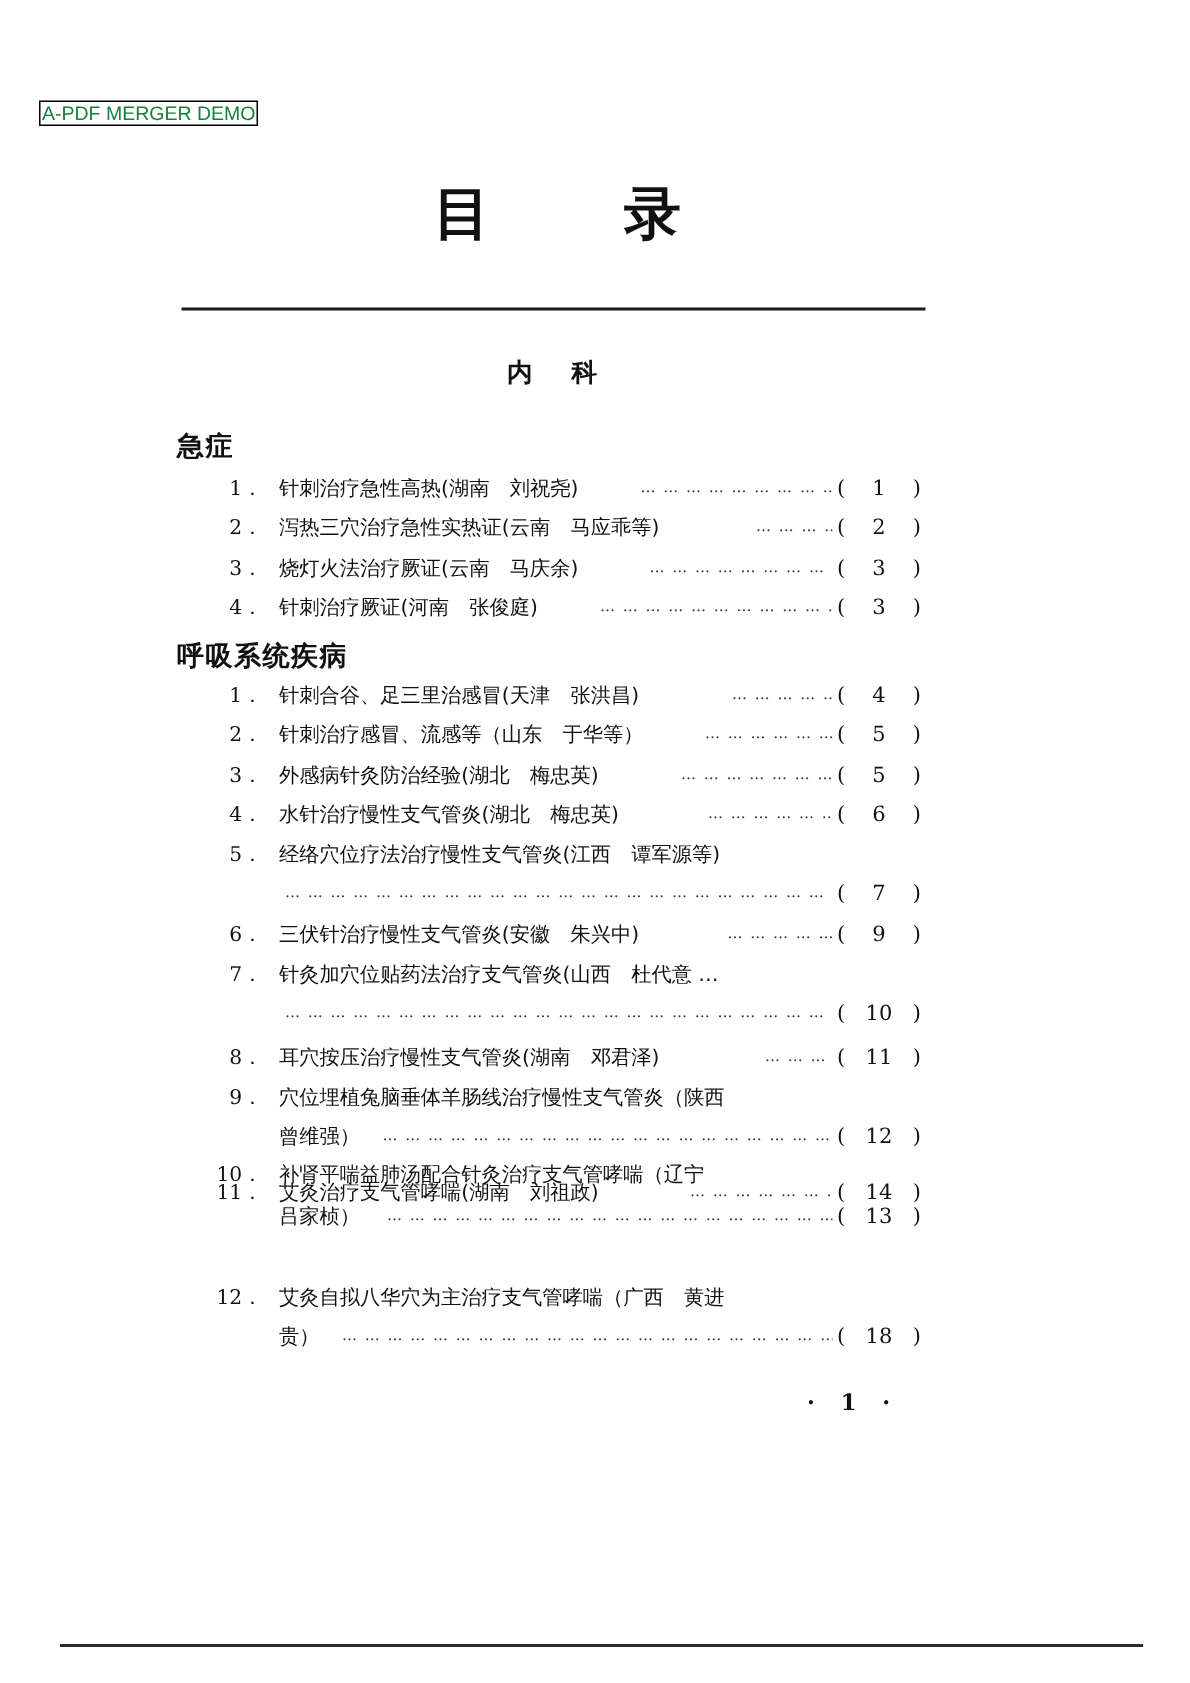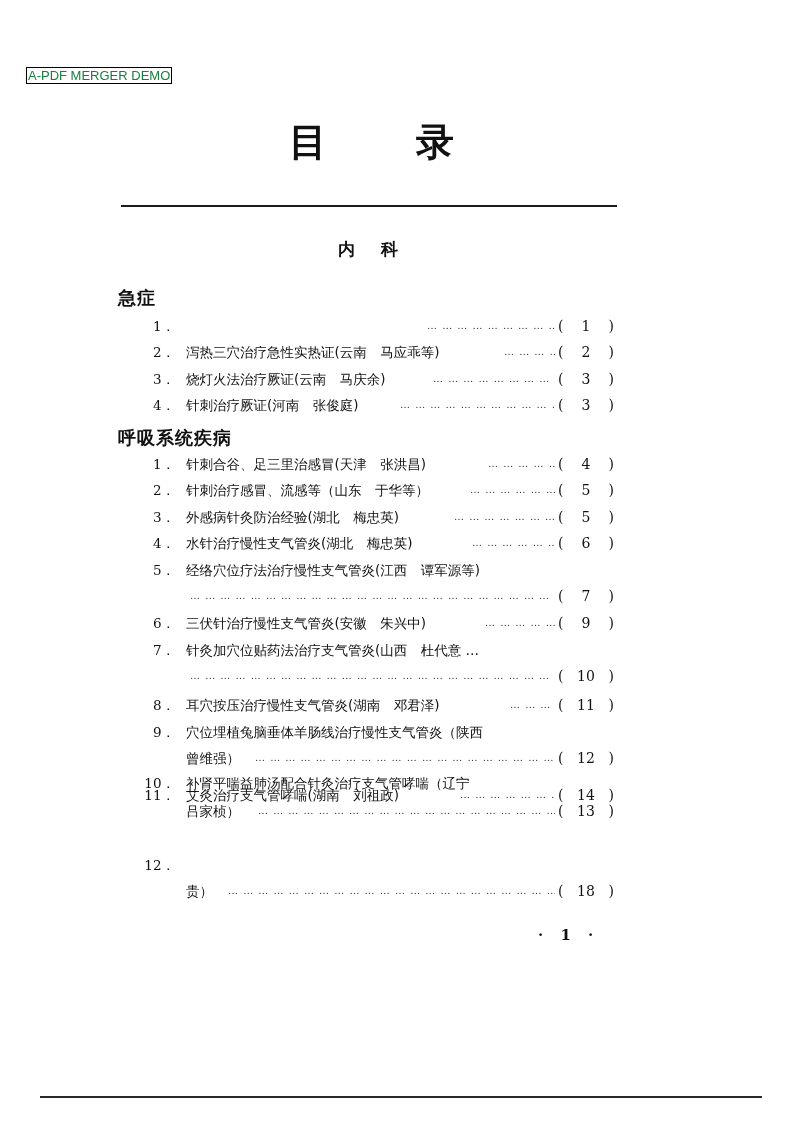--- a/index.html
+++ b/index.html
@@ -80,20 +80,21 @@
 
 <div class="section">
   <span style="left:338px;">内</span>
   <span style="left:381px;">科</span>
 </div>
 
 <div class="cat" style="top:288px;">急症</div>
 
 <div class="row" style="top:315px;">
   <span class="num">1．</span>
+  <span class="txt">针刺治疗急性高热(湖南　刘祝尧)</span>
   <span class="dots" style="left:427px;width:128px;">… … … … … … … … … … … … … … … … … … … … … … … … … … … … … … … … …</span>
   <span class="pg">
       <span>(</span>
       <span class="n">1</span>
       <span>)</span>
     </span>
 </div>
 <div class="row" style="top:341px;">
   <span class="num">2．</span>
   <span class="txt">泻热三穴治疗急性实热证(云南　马应乖等)</span>
@@ -242,20 +243,21 @@
   <span class="txt">艾灸治疗支气管哮喘(湖南　刘祖政)</span>
   <span class="dots" style="left:460px;width:95px;">… … … … … … … … … … … … … … … … … … … … … … … … … … … … … … … … …</span>
   <span class="pg">
       <span>(</span>
       <span class="n">14</span>
       <span>)</span>
     </span>
 </div>
 <div class="row" style="top:854px;">
   <span class="num">12．</span>
+  <span class="txt">艾灸自拟八华穴为主治疗支气管哮喘（广西　黄进</span>
 </div>
 <div class="row" style="top:880px;">
   <span class="txt cont">贵）</span>
   <span class="dots" style="left:228px;width:327px;">… … … … … … … … … … … … … … … … … … … … … … … … … … … … … … … … …</span>
   <span class="pg">
       <span>(</span>
       <span class="n">18</span>
       <span>)</span>
     </span>
 </div>

